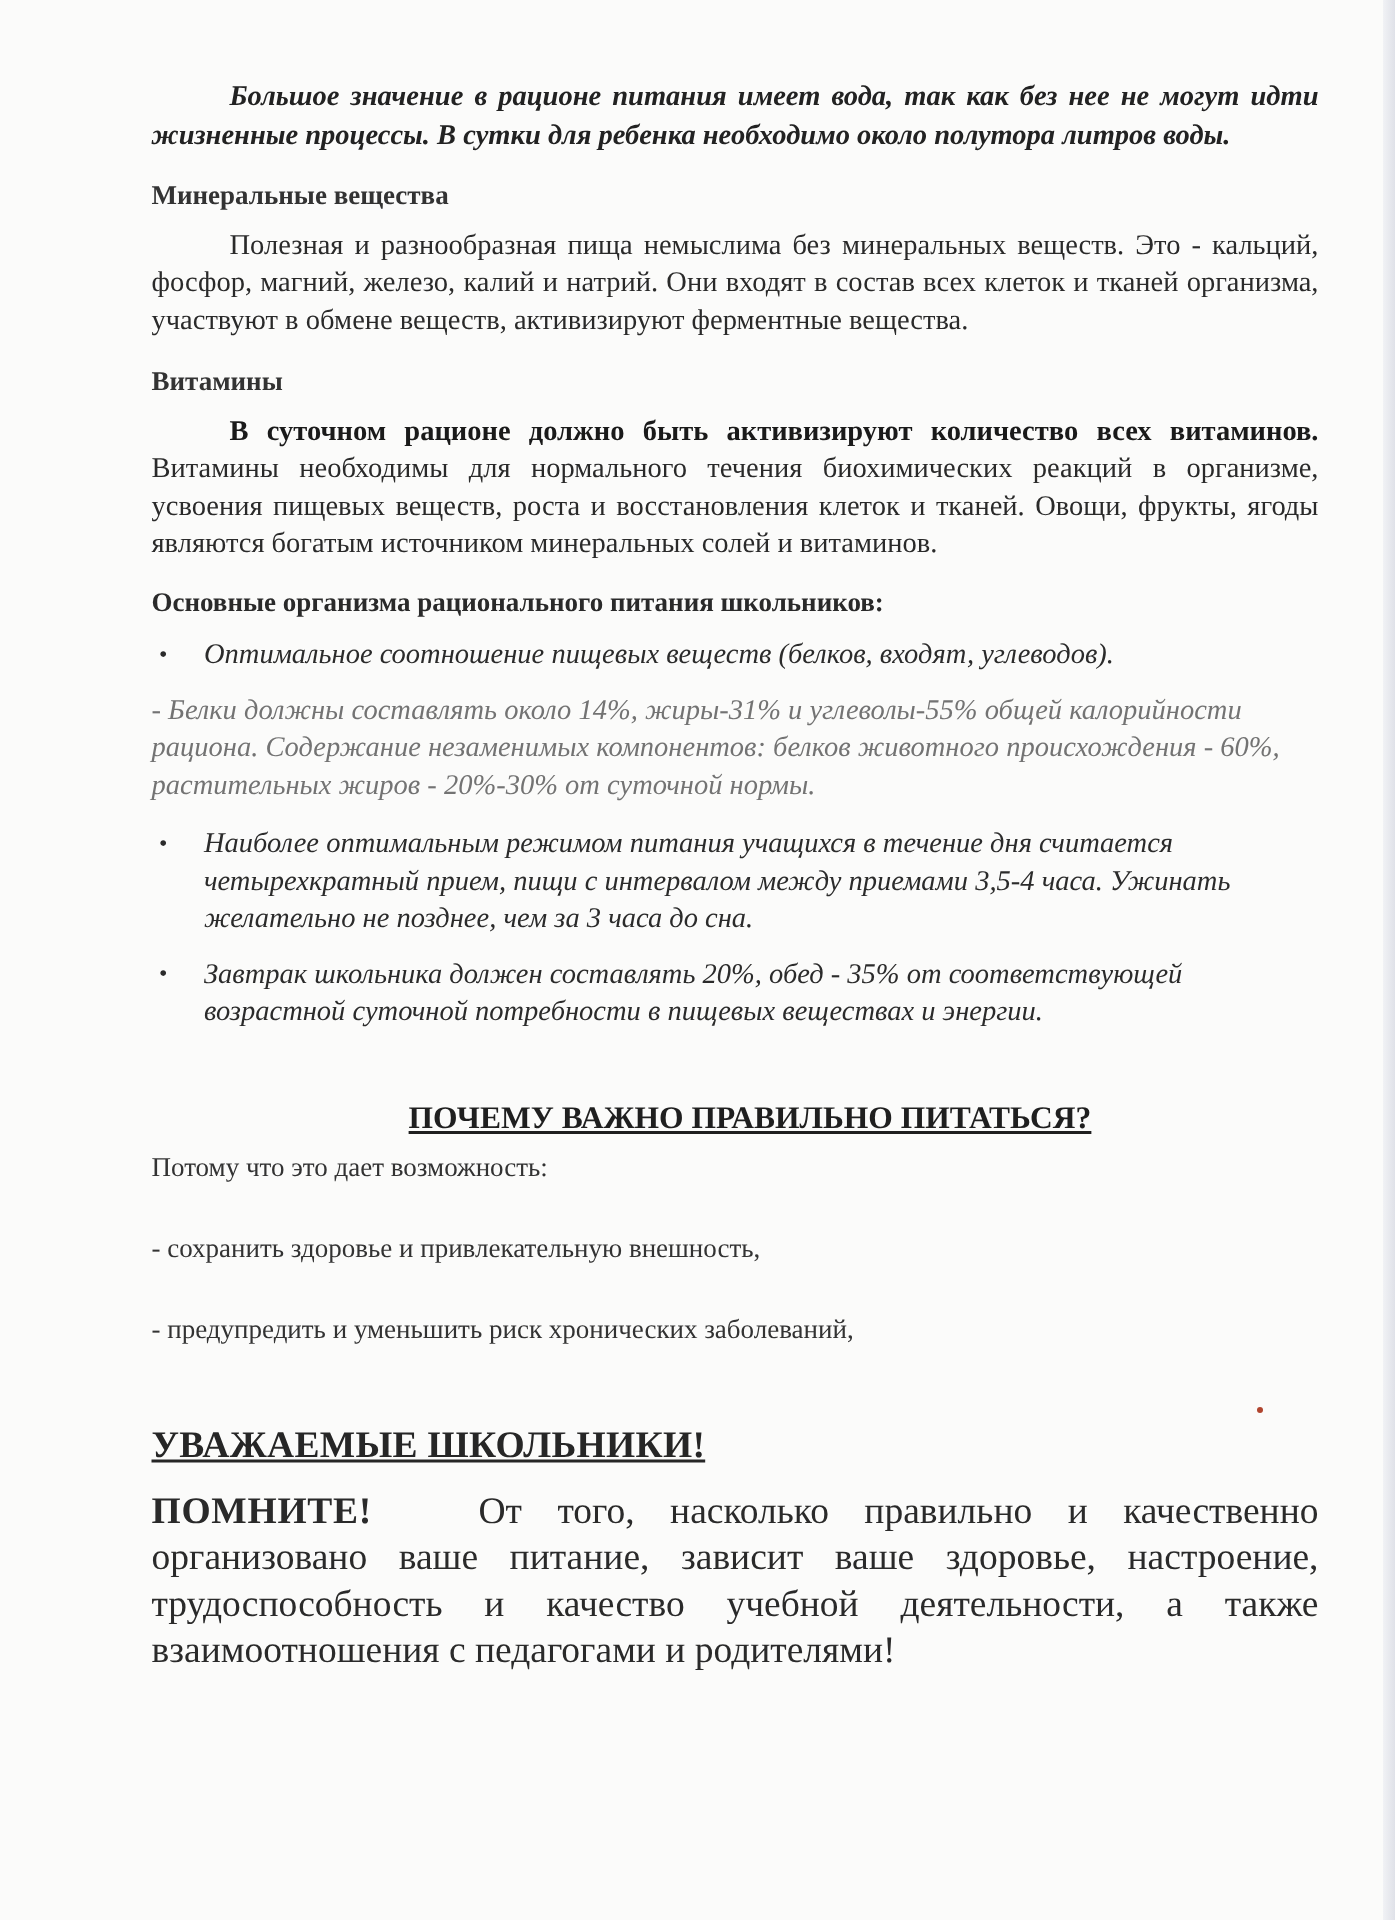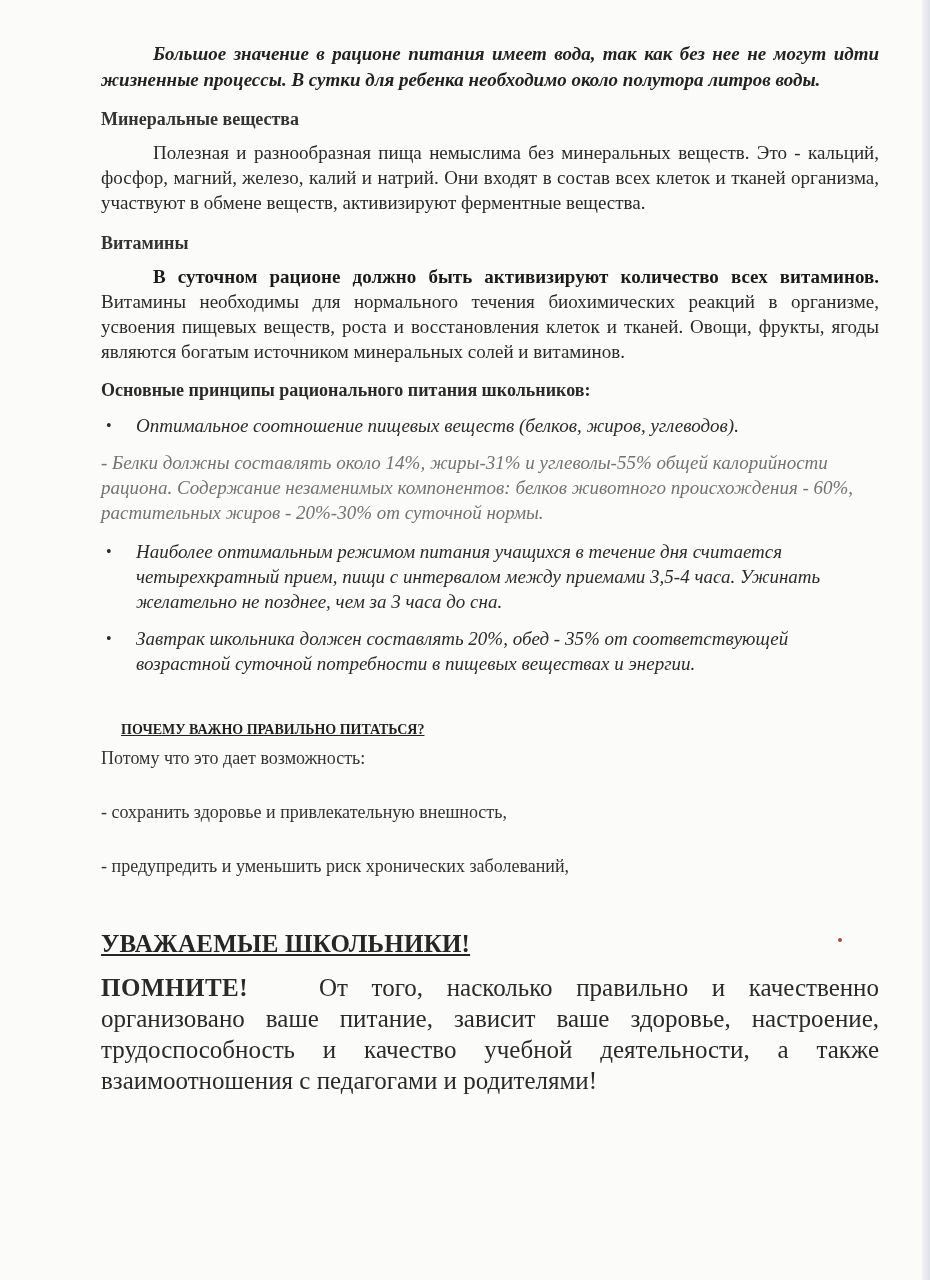--- a/index.html
+++ b/index.html
@@ -7,21 +7,21 @@
     width: 930px; height: 1280px; overflow: hidden;
     background: #fbfbfa;
     font-family: "Liberation Serif", "DejaVu Serif", serif;
     color: #1d1d1d;
     position: relative;
   }
   .edge-right {
     position: absolute; top: 0; right: 0; width: 8px; height: 1280px;
     background: linear-gradient(to right, #f1f2f5, #dfe1e8);
   }
-  .page { position: absolute; left: 101px; top: 37px; width: 778px; }
+  .page { position: absolute; left: 101px; top: 48px; width: 778px; }
   p { margin: 0; }
   .j { text-align: justify; text-align-last: left; }
   .intro {
     font-style: italic; font-weight: bold; font-size: 19px; line-height: 26px;
     text-indent: 52px; text-align: justify; margin-top: 4px; color: #222;
   }
   .h-sec { font-weight: bold; font-size: 18px; margin-top: 16px; color: #333; }
   .body18 { font-size: 19px; line-height: 25px; text-indent: 52px; margin-top: 10px; color: #2a2a2a; }
   .body18 b { color: #1a1a1a; }
   .h-principles { font-weight: bold; font-size: 18px; margin-top: 16px; color: #2a2a2a; }
@@ -31,21 +31,21 @@
     font-size: 19px; line-height: 25px; color: #2b2b2b;
   }
   .italic-list li .bullet {
     position: absolute; left: 5px; top: 0; font-style: normal; font-size: 16px;
   }
   .li1 { margin-top: 12px; }
   .dash-para { font-style: italic; font-size: 19px; line-height: 25px; margin-top: 12px; color: #737373; }
   .li2 { margin-top: 14px; }
   .li3 { margin-top: 12px; }
   .why-title {
-    text-align: left; font-weight: bold; font-size: 14px; text-decoration: underline;
+    text-align: center; font-weight: bold; font-size: 21px; text-decoration: underline;
     margin-top: 46px; color: #1f1f1f; padding-left: 20px;
   }
   .plain19 { font-size: 18px; line-height: 24px; color: #333; }
   .because { margin-top: 8px; }
   .reason { margin-top: 30px; }
   .dear {
     font-weight: bold; font-size: 25px; text-decoration: underline;
     margin-top: 52px; color: #262626; letter-spacing: 0.2px;
   }
   .remember {
@@ -64,26 +64,26 @@
 <div class="page">
 
   <p class="intro">Большое значение в рационе питания имеет вода, так как без нее не могут идти жизненные процессы. В сутки для ребенка необходимо около полутора литров воды.</p>
 
   <p class="h-sec">Минеральные вещества</p>
   <p class="body18 j">Полезная и разнообразная пища немыслима без минеральных веществ. Это - кальций, фосфор, магний, железо, калий и натрий. Они входят в состав всех клеток и тканей организма, участвуют в обмене веществ, активизируют ферментные вещества.</p>
 
   <p class="h-sec" style="margin-top:18px;">Витамины</p>
   <p class="body18 j"><b>В суточном рационе должно быть активизируют количество всех витаминов.</b><span> Витамины необходимы для нормального течения биохимических реакций в организме, усвоения пищевых веществ, роста и восстановления клеток и тканей. Овощи, фрукты, ягоды являются богатым источником минеральных солей и витаминов.</span></p>
 
-  <p class="h-principles">Основные принципы рационального питания школьников:</p>
+  <p class="h-principles">Основные организма рационального питания школьников:</p>
 
   <ul class="italic-list">
     <li class="li1">
       <span class="bullet">•</span>
-      <span>Оптимальное соотношение пищевых веществ (белков, жиров, углеводов).</span>
+      <span>Оптимальное соотношение пищевых веществ (белков, входят, углеводов).</span>
     </li>
   </ul>
 
   <p class="dash-para">- Белки должны составлять около 14%, жиры-31% и углеволы-55% общей калорийности рациона. Содержание незаменимых компонентов: белков животного происхождения - 60%, растительных жиров - 20%-30% от суточной нормы.</p>
 
   <ul class="italic-list">
     <li class="li2">
       <span class="bullet">•</span>
       <span>Наиболее оптимальным режимом питания учащихся в течение дня считается четырехкратный прием, пищи с интервалом между приемами 3,5-4 часа. Ужинать желательно не позднее, чем за 3 часа до сна.</span>
     </li>

